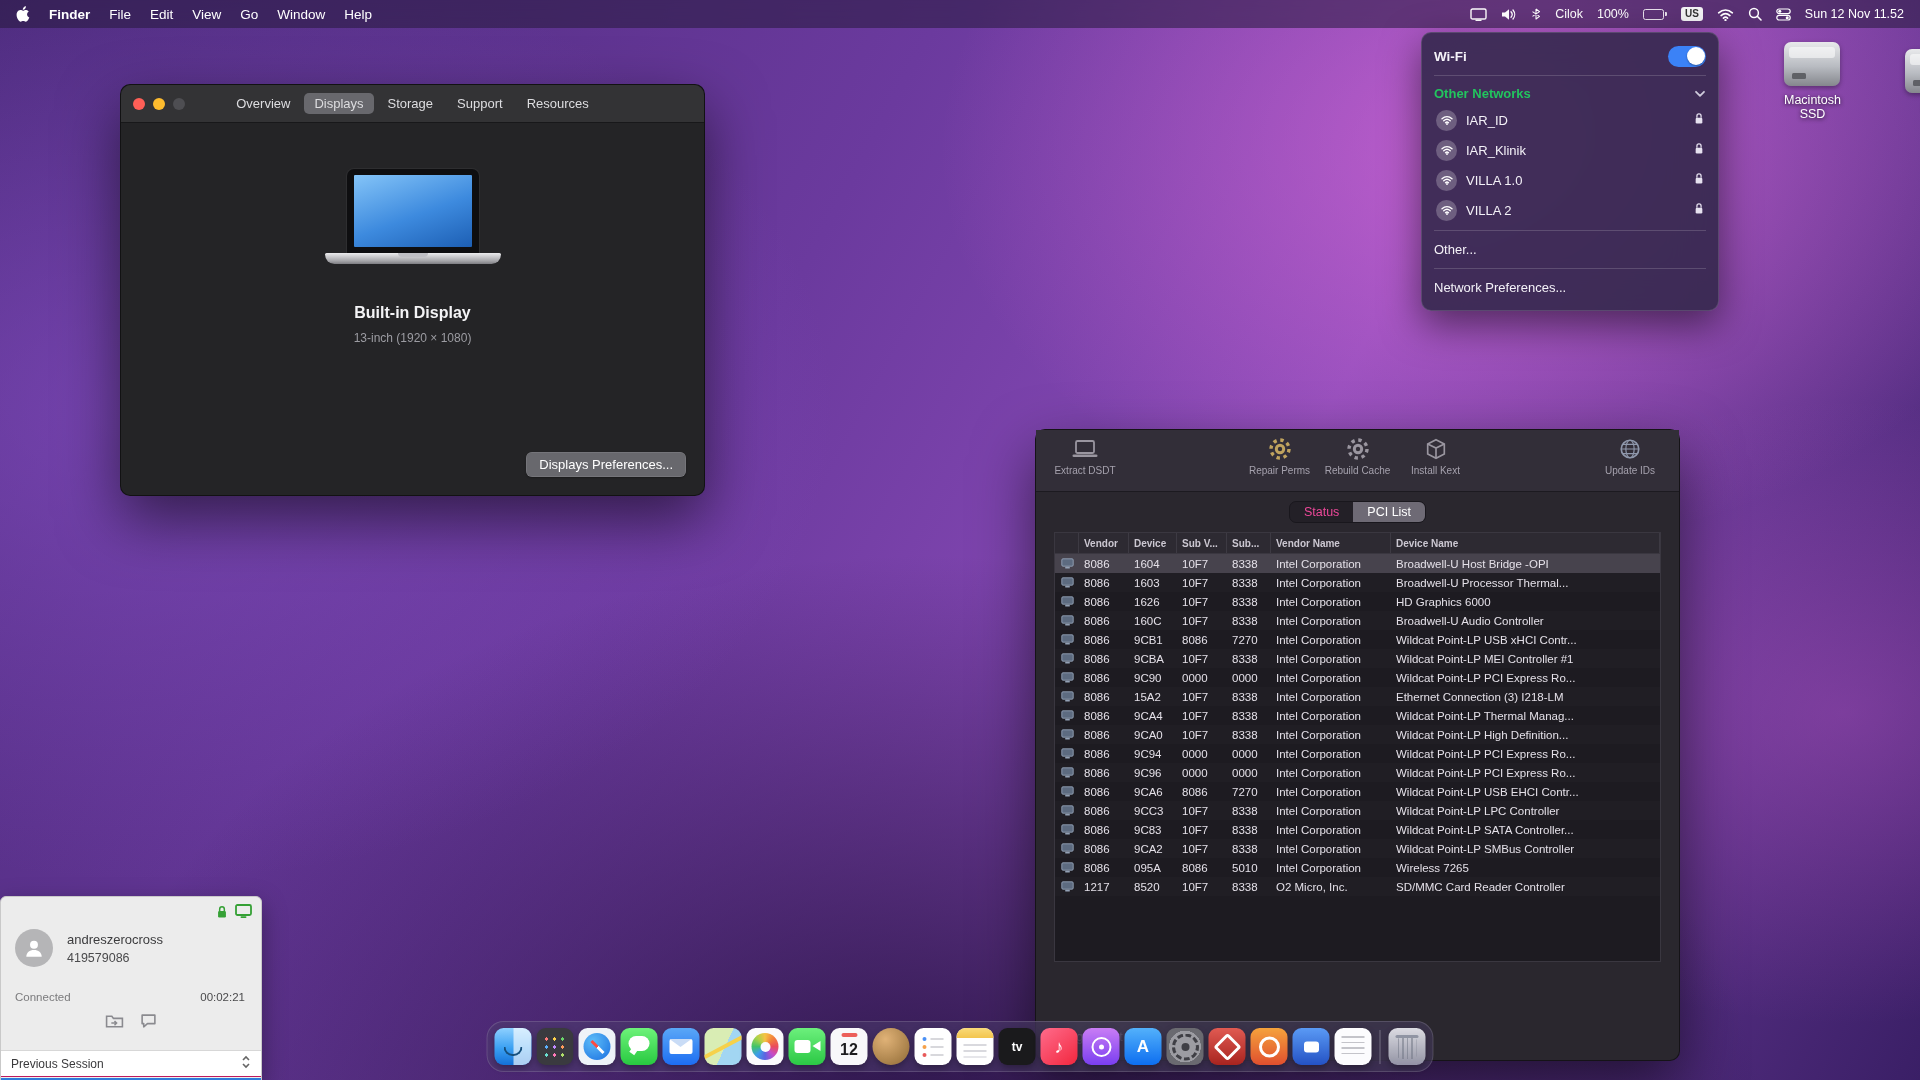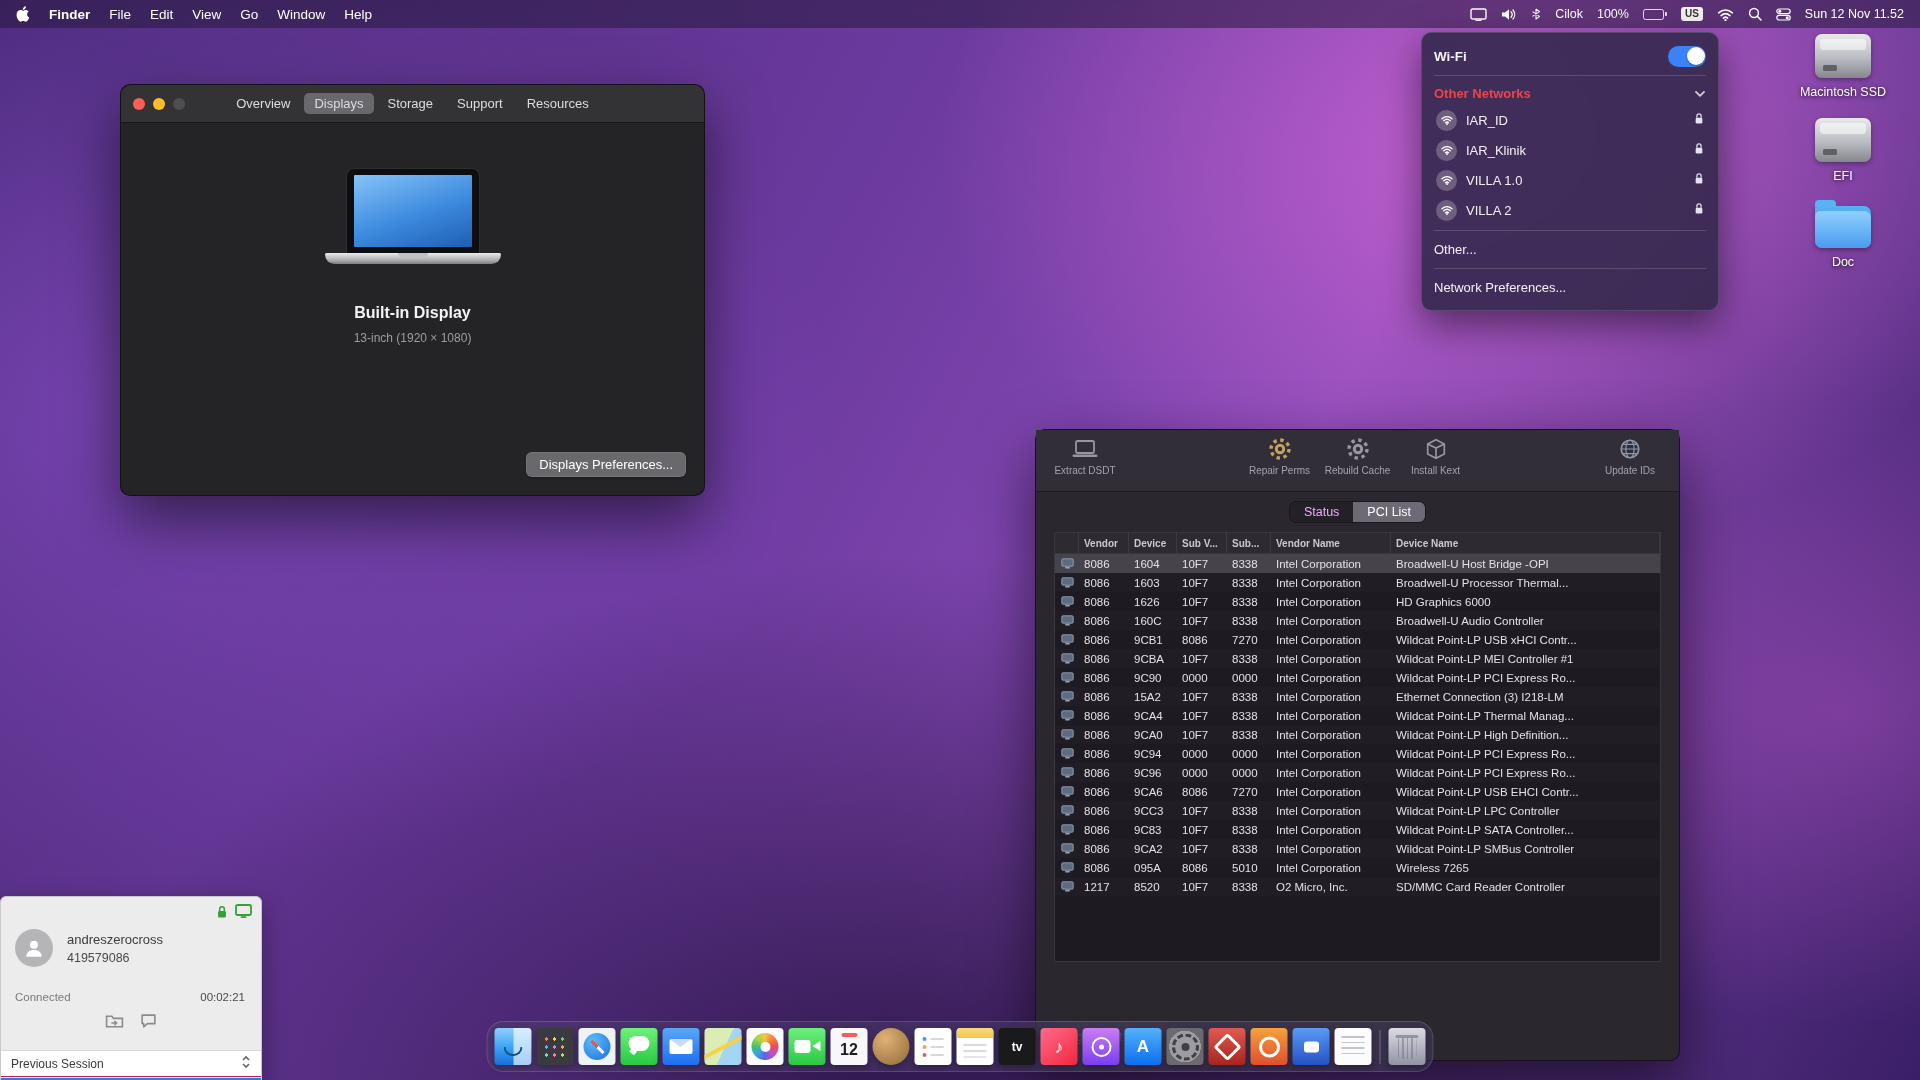--- a/index.html
+++ b/index.html
@@ -36,21 +36,21 @@
   
   .wifi-pop{position:absolute;left:1421px;top:32px;width:298px;z-index:50;
     background:rgba(52,40,76,0.9);backdrop-filter:blur(22px);border:1px solid rgba(255,255,255,0.14);
     border-radius:10px;box-shadow:0 14px 38px rgba(0,0,0,0.5);padding:9px 12px;color:#f4f2f8;}
   .wp-row{display:flex;align-items:center;height:28px;}
   .wp-title{font-size:13.5px;font-weight:700;flex:1;}
   .toggle{width:38px;height:21px;border-radius:11px;background:#3b82f7;position:relative;cursor:pointer;}
   .toggle .knob{position:absolute;top:1.5px;right:1.5px;width:18px;height:18px;border-radius:50%;background:#fff;
     box-shadow:0 1px 2px rgba(0,0,0,0.35);}
   .wp-div{height:1px;background:rgba(255,255,255,0.16);margin:5px 0;}
-  .wp-section{display:flex;align-items:center;height:24px;font-size:13px;font-weight:600;color:#ef4444;}
+  .wp-section{display:flex;align-items:center;height:24px;font-size:13px;font-weight:600;color:#22c55e;}
   .wp-section .lbl{flex:1;}
   .net-row{display:flex;align-items:center;gap:9px;height:30px;font-size:13px;cursor:pointer;border-radius:5px;padding:0 2px;}
   .net-ico{width:21px;height:21px;border-radius:50%;background:rgba(255,255,255,0.24);display:flex;
     align-items:center;justify-content:center;flex:none;}
   .net-name{flex:1;}
   .wp-item{display:flex;align-items:center;height:27px;font-size:13px;cursor:pointer;}
 
   
   .traffic{position:absolute;left:12px;top:50%;transform:translateY(-50%);display:flex;gap:8px;}
   .tl{width:12px;height:12px;border-radius:50%;cursor:pointer;}
@@ -72,22 +72,22 @@
     border-radius:2px 2px 12px 12px;position:relative;}
   .mb-base::before{content:"";position:absolute;top:0;left:50%;transform:translateX(-50%);
     width:30px;height:4px;background:#bfbfc4;border-radius:0 0 6px 6px;}
   .about-name{margin-top:40px;font-size:16px;font-weight:700;color:#f4f4f6;}
   .about-spec{margin-top:9px;font-size:12px;color:#9c9ca2;}
   .about-btn{position:absolute;right:18px;bottom:18px;background:#68686d;color:#fff;font-size:13px;
     padding:5px 13px;border-radius:6px;border:none;cursor:pointer;font-family:inherit;
     box-shadow:inset 0 0 0 0.5px rgba(255,255,255,0.18),0 1px 2px rgba(0,0,0,0.3);}
 
   
-  .desktop-icons{position:absolute;top:34px;right:18px;width:118px;display:flex;flex-direction:column;
-    gap:19px;align-items:center;z-index:5;}
+  .desktop-icons{position:absolute;top:42px;right:18px;width:118px;display:flex;
+    gap:64px;align-items:center;z-index:5;}
   .d-item{display:flex;flex-direction:column;align-items:center;gap:7px;cursor:pointer;width:100%;}
   .d-label{font-size:12.5px;color:#fff;text-shadow:0 1px 4px rgba(0,0,0,0.85);text-align:center;}
   .ico-drive{width:56px;height:44px;border-radius:7px;position:relative;
     background:linear-gradient(180deg,#e8e9eb,#b9bcc2 55%,#85878d);box-shadow:0 2px 5px rgba(0,0,0,0.35);}
   .ico-drive::before{content:"";position:absolute;left:5px;right:5px;top:5px;height:11px;
     background:rgba(255,255,255,0.55);border-radius:3px;}
   .ico-drive::after{content:"";position:absolute;left:8px;bottom:7px;width:14px;height:6px;
     background:#5f6166;border-radius:1.5px;}
   .ico-folder{width:56px;height:42px;position:relative;margin-top:4px;
     background:linear-gradient(#59b2f2,#2a86e2);border-radius:3px 7px 7px 7px;box-shadow:0 2px 5px rgba(0,0,0,0.35);}
@@ -104,21 +104,21 @@
   .dpci-title{font-size:13px;color:#b9b5c0;}
   .dot{width:12px;height:12px;border-radius:50%;background:#58545c;cursor:pointer;}
   .dpci-toolbar{height:62px;background:#322e38;border-bottom:1px solid #1c1a20;display:flex;
     align-items:flex-start;justify-content:space-between;padding:5px 12px 16px;}
   .tb-group{display:flex;gap:4px;}
   .tb-item{width:74px;display:flex;flex-direction:column;align-items:center;gap:2px;cursor:pointer;}
   .tb-ico{height:28px;display:flex;align-items:center;justify-content:center;}
   .tb-label{font-size:10px;color:#a5a1ad;white-space:nowrap;}
   .dpci-seg-wrap{display:flex;justify-content:center;margin-top:9px;}
   .dpci-seg{display:inline-flex;background:#232027;border:1px solid #19171d;border-radius:7px;overflow:hidden;}
-  .seg-item{padding:3px 14px;font-size:12.5px;color:#f0abfc;cursor:pointer;}
+  .seg-item{padding:3px 14px;font-size:12.5px;color:#ec4899;cursor:pointer;}
   .seg-item.active{background:#6e6a75;color:#fff;}
   .pci-table{margin:9px 18px 0;height:430px;background:#1d1b21;border:1px solid #3a3740;
     display:flex;flex-direction:column;overflow:hidden;}
   .pci-header{display:flex;height:21px;background:#2d2a32;border-bottom:1px solid #3a3740;
     font-size:10px;font-weight:700;color:#ccc8d2;flex:none;}
   .pci-header .cell{border-right:1px solid #3d3a43;display:flex;align-items:center;padding:0 5px;}
   .pci-row{display:flex;height:19px;align-items:center;font-size:11.5px;color:#e4e0e8;cursor:default;flex:none;}
   .pci-row:nth-child(even){background:rgba(255,255,255,0.015);}
   .pci-row.selected{background:#47434d;}
   .pci-row .cell{padding:0 5px;white-space:nowrap;overflow:hidden;}
@@ -147,21 +147,21 @@
   .ad-dropdown{position:absolute;left:0;right:0;bottom:4px;height:27px;background:#fff;
     border-top:1px solid #d7d7d7;border-bottom:1px solid #be185d;display:flex;align-items:center;
     padding:0 10px;font-size:12px;color:#3a3a3c;cursor:pointer;}
   .ad-dropdown .lbl{flex:1;}
   .ad-blue{position:absolute;left:0;right:0;bottom:0;height:3px;background:#2f7bdb;}
 
   
   .dock{position:absolute;bottom:8px;left:50%;transform:translateX(-50%);z-index:30;
     background:rgba(82,70,112,0.42);backdrop-filter:blur(20px);border:1px solid rgba(255,255,255,0.14);
     border-radius:17px;display:flex;align-items:center;gap:5px;padding:6px 7px;}
-  .dock-icon{width:37px;height:37px;border-radius:4px;position:relative;cursor:pointer;flex:none;
+  .dock-icon{width:37px;height:37px;border-radius:9px;position:relative;cursor:pointer;flex:none;
     box-shadow:0 3px 7px rgba(0,0,0,0.3);display:flex;align-items:center;justify-content:center;overflow:hidden;}
   .dock-icon .glyph{color:#fff;font-weight:700;font-size:16px;line-height:1;}
   .dock-div{width:1px;height:34px;background:rgba(255,255,255,0.3);margin:0 3px;flex:none;}
 
   .di-finder{background:linear-gradient(180deg,#8ed0ff 0%,#3aa0f2 55%,#1471d8 100%);}
   .di-finder::before{content:"";position:absolute;top:0;bottom:0;left:50%;width:50%;
     background:rgba(255,255,255,0.65);}
   .di-finder::after{content:"";position:absolute;left:9px;right:9px;bottom:9px;height:7px;
     border:2px solid #16507e;border-top:none;border-radius:0 0 9px 9px;}
   .di-launchpad{background:

